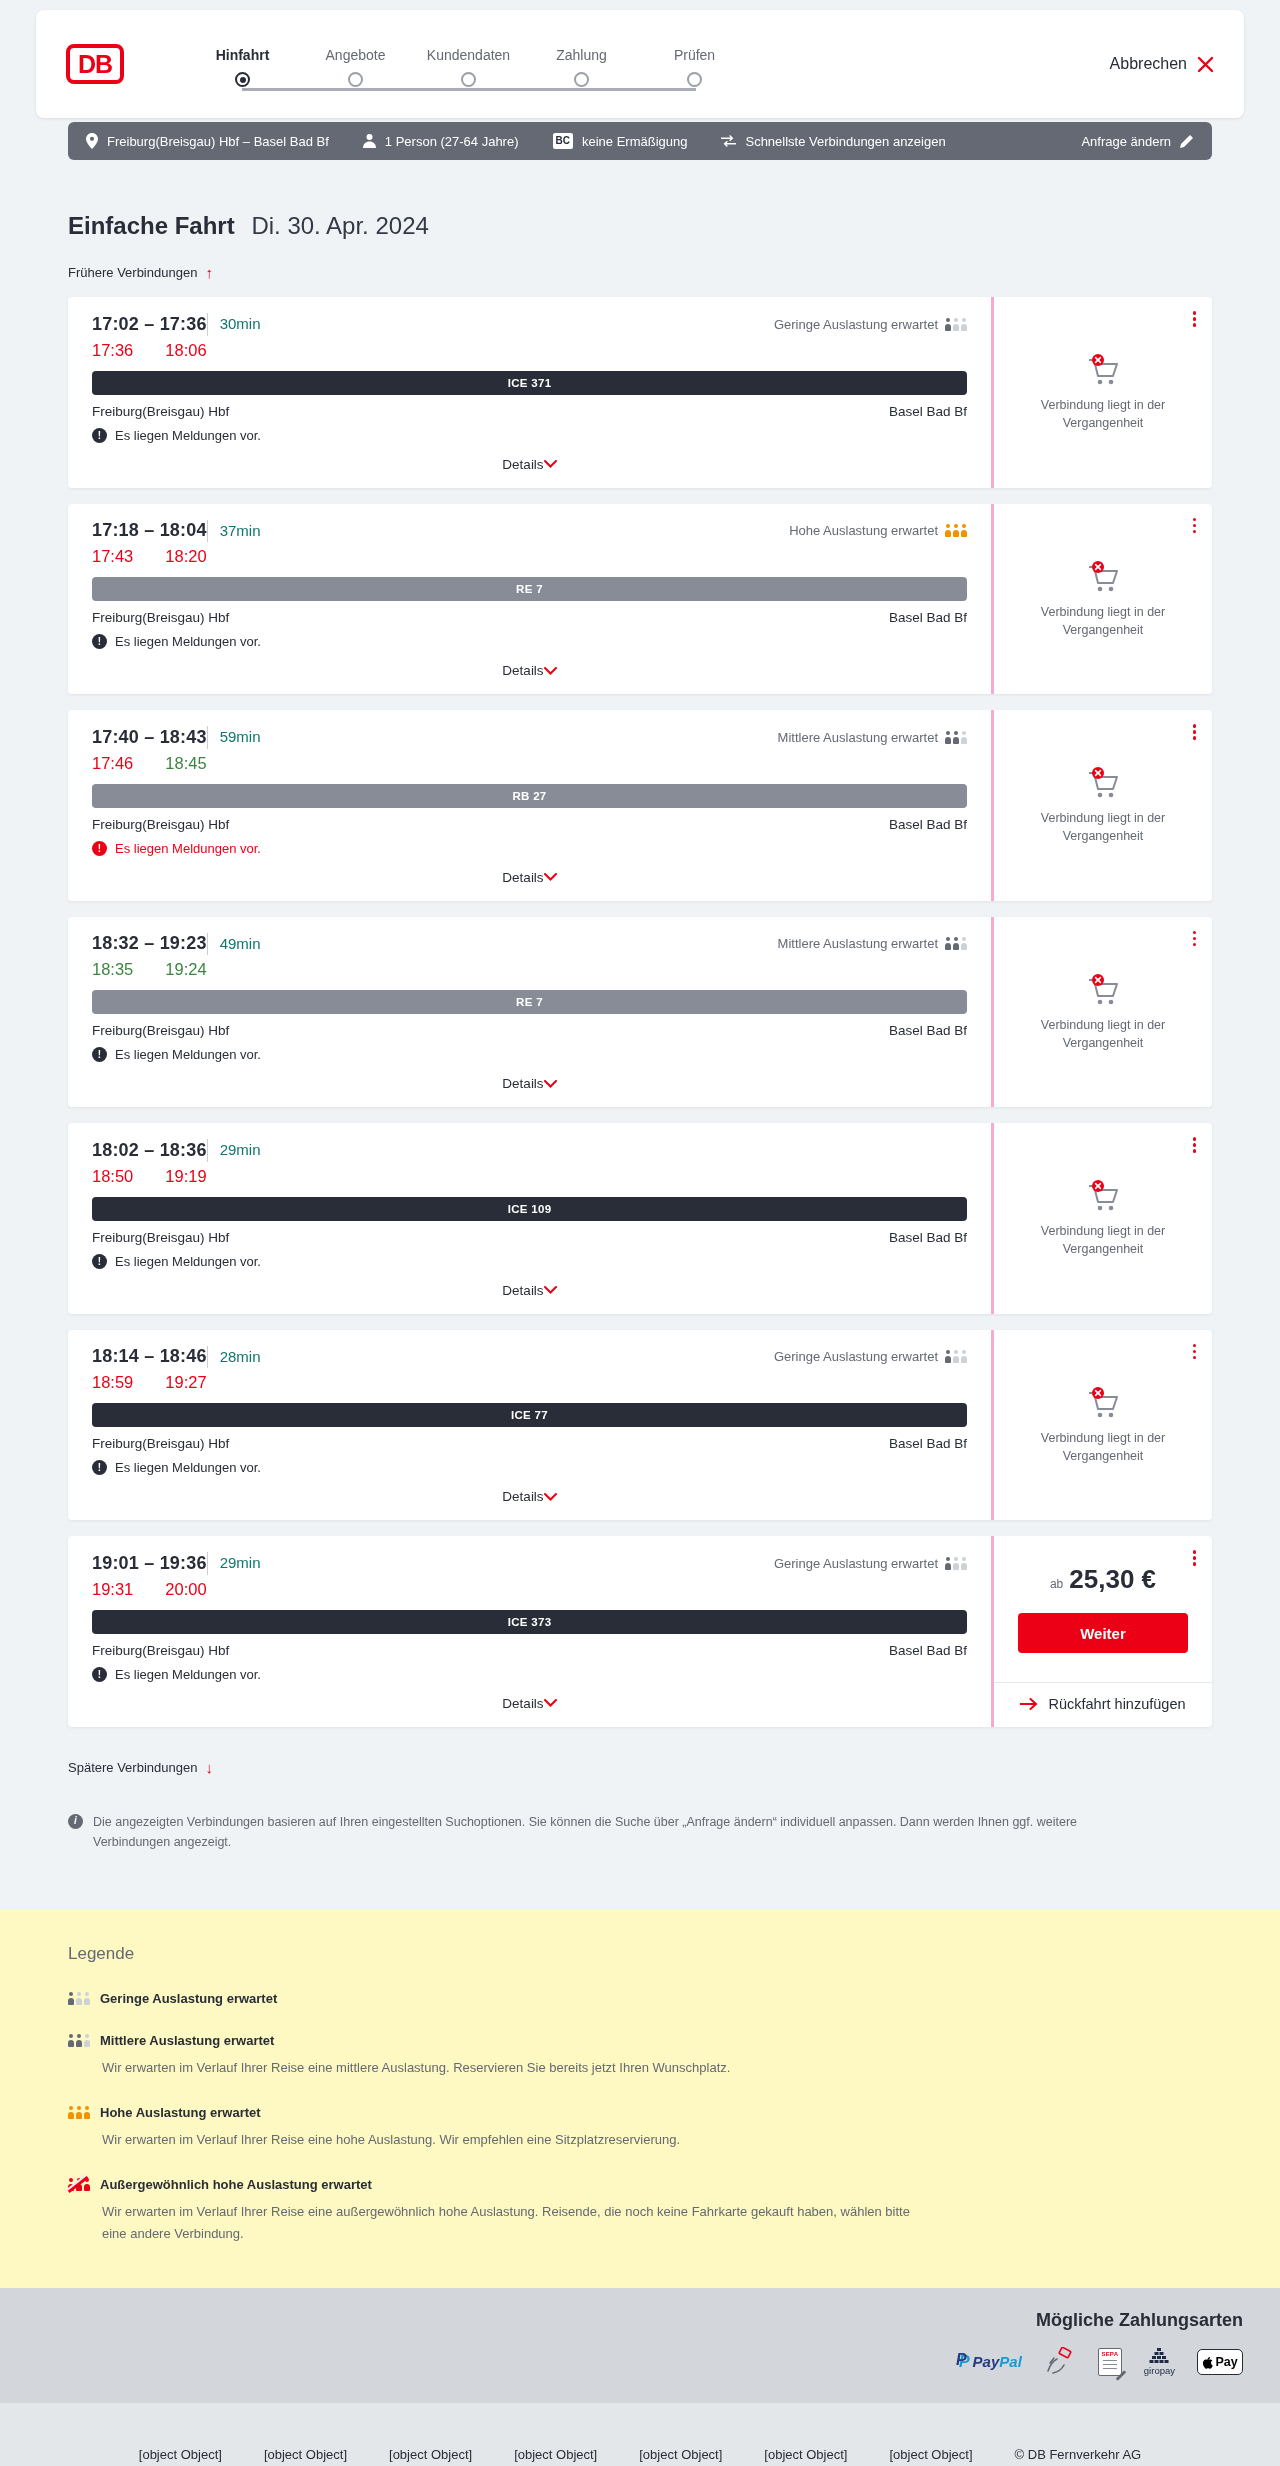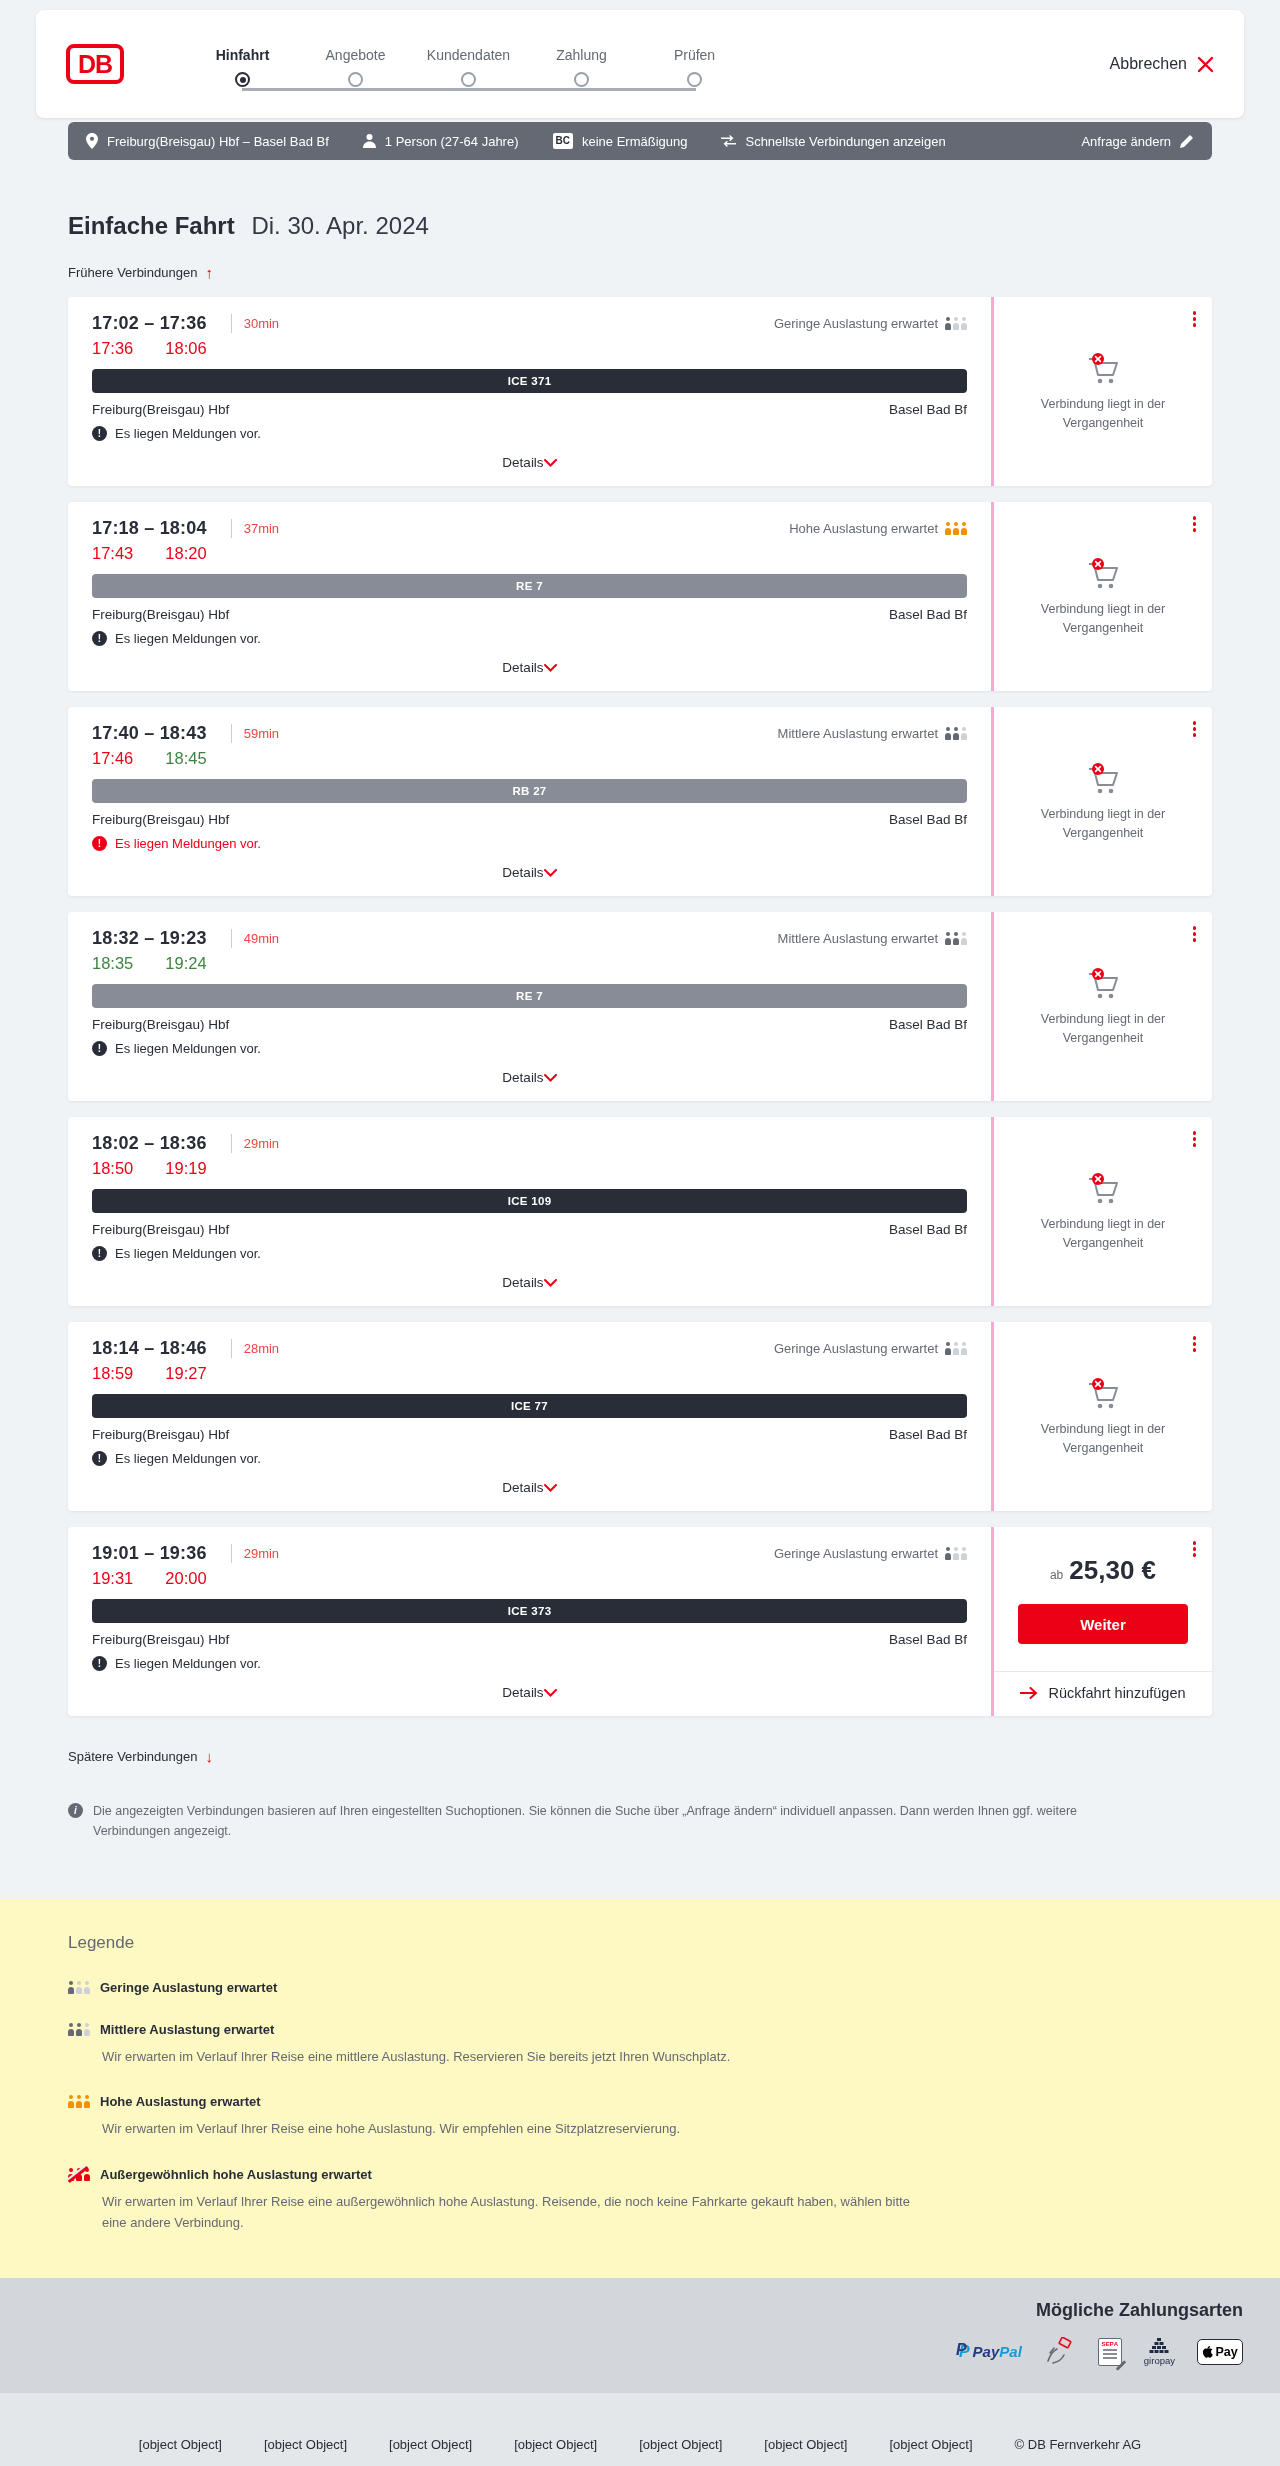--- a/index.html
+++ b/index.html
@@ -43,21 +43,21 @@
                 font-size:13px; color:#282d37; cursor:pointer; }
   .shift-link.later { margin:16px 0 0; }
   .red-arrow { color:#ec0016; font-size:15px; font-weight:bold; }
 
   
   .card { background:#fff; border-radius:4px; box-shadow:0 1px 3px rgba(40,45,55,.08);
           display:flex; margin-bottom:16px; }
   .card-main { flex:1; padding:16px 24px 12px; border-right:3px solid #f9a8d4; }
   .row1 { display:flex; align-items:center; }
   .times { font-size:18px; font-weight:bold; color:#282d37; letter-spacing:.2px; }
-  .duration { font-size:13px; color:#ef4444; margin-left:24px; padding-left:12px;
+  .duration { font-size:15px; color:#0f766e; margin-left:0; padding-left:12px;
               border-left:1px solid #c9ced3; line-height:1.5; }
   .occupancy { margin-left:auto; display:flex; align-items:center; gap:7px;
                font-size:13px; color:#646973; }
   .row2 { margin-top:5px; font-size:16.5px; display:flex; }
   .row2 span:first-child { margin-right:32px; }
   .st-delayed { color:#ec0016; }
   .st-ontime { color:#3c8540; }
   .train-badge { margin-top:11px; height:24px; border-radius:4px; color:#fff; font-weight:bold;
                  font-size:11.5px; display:flex; align-items:center; justify-content:center;
                  letter-spacing:.3px; }

